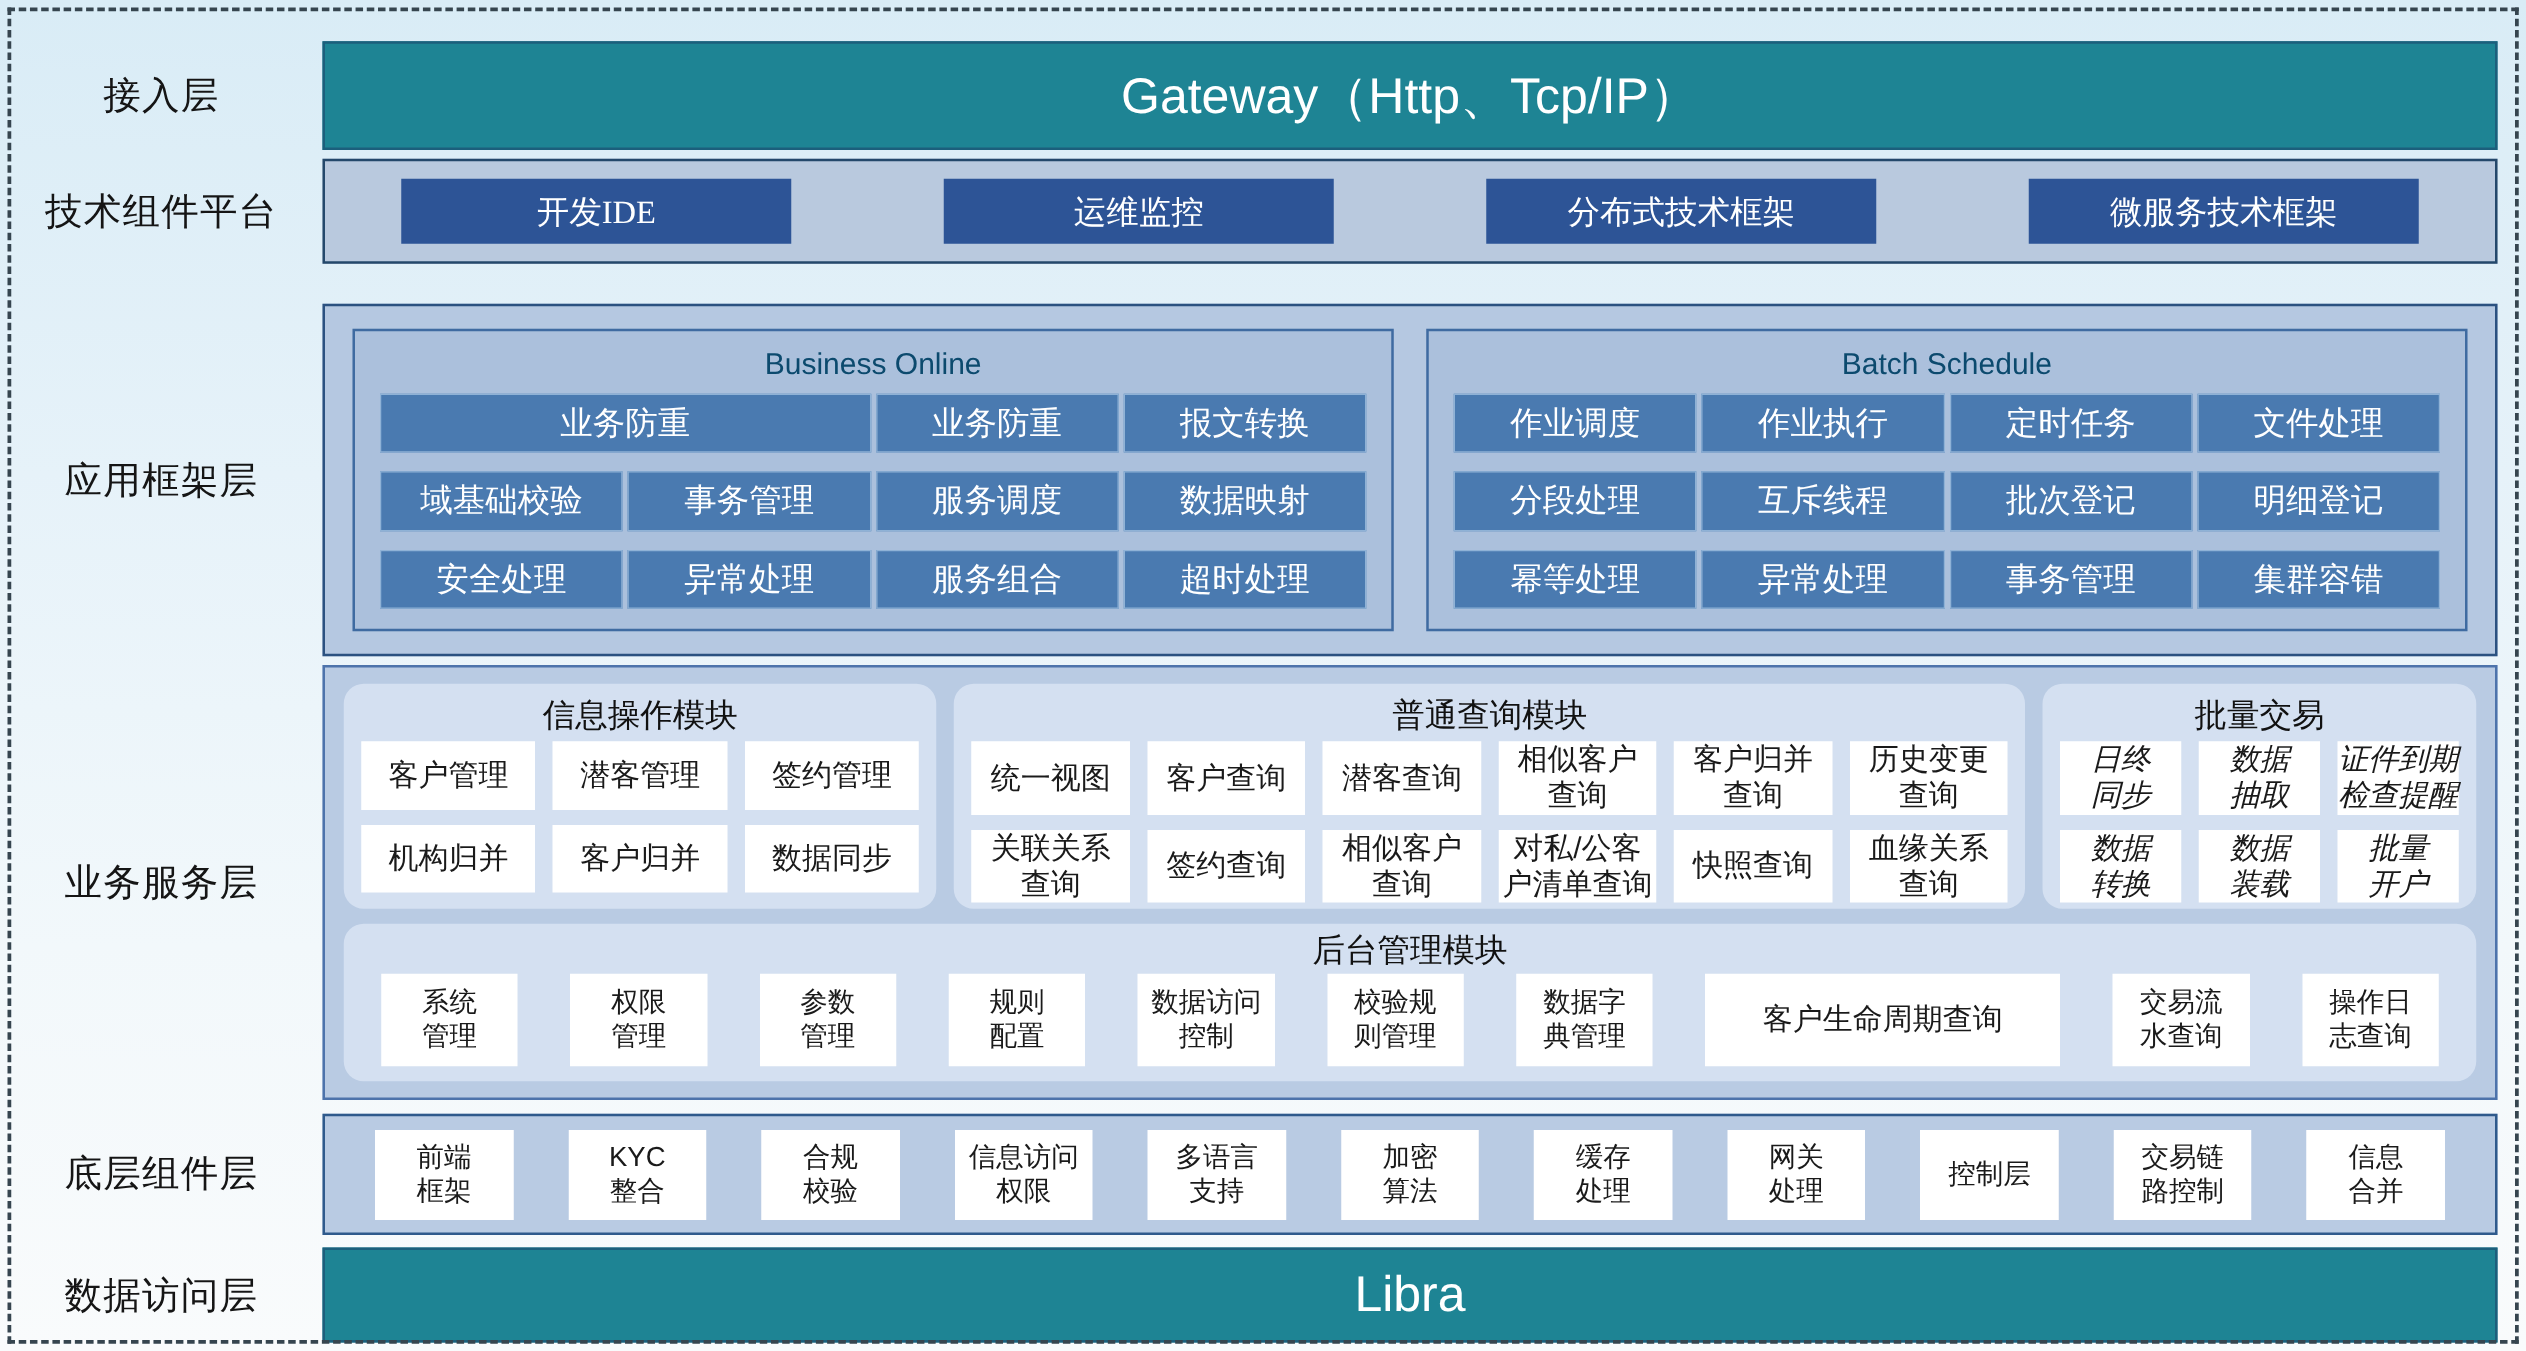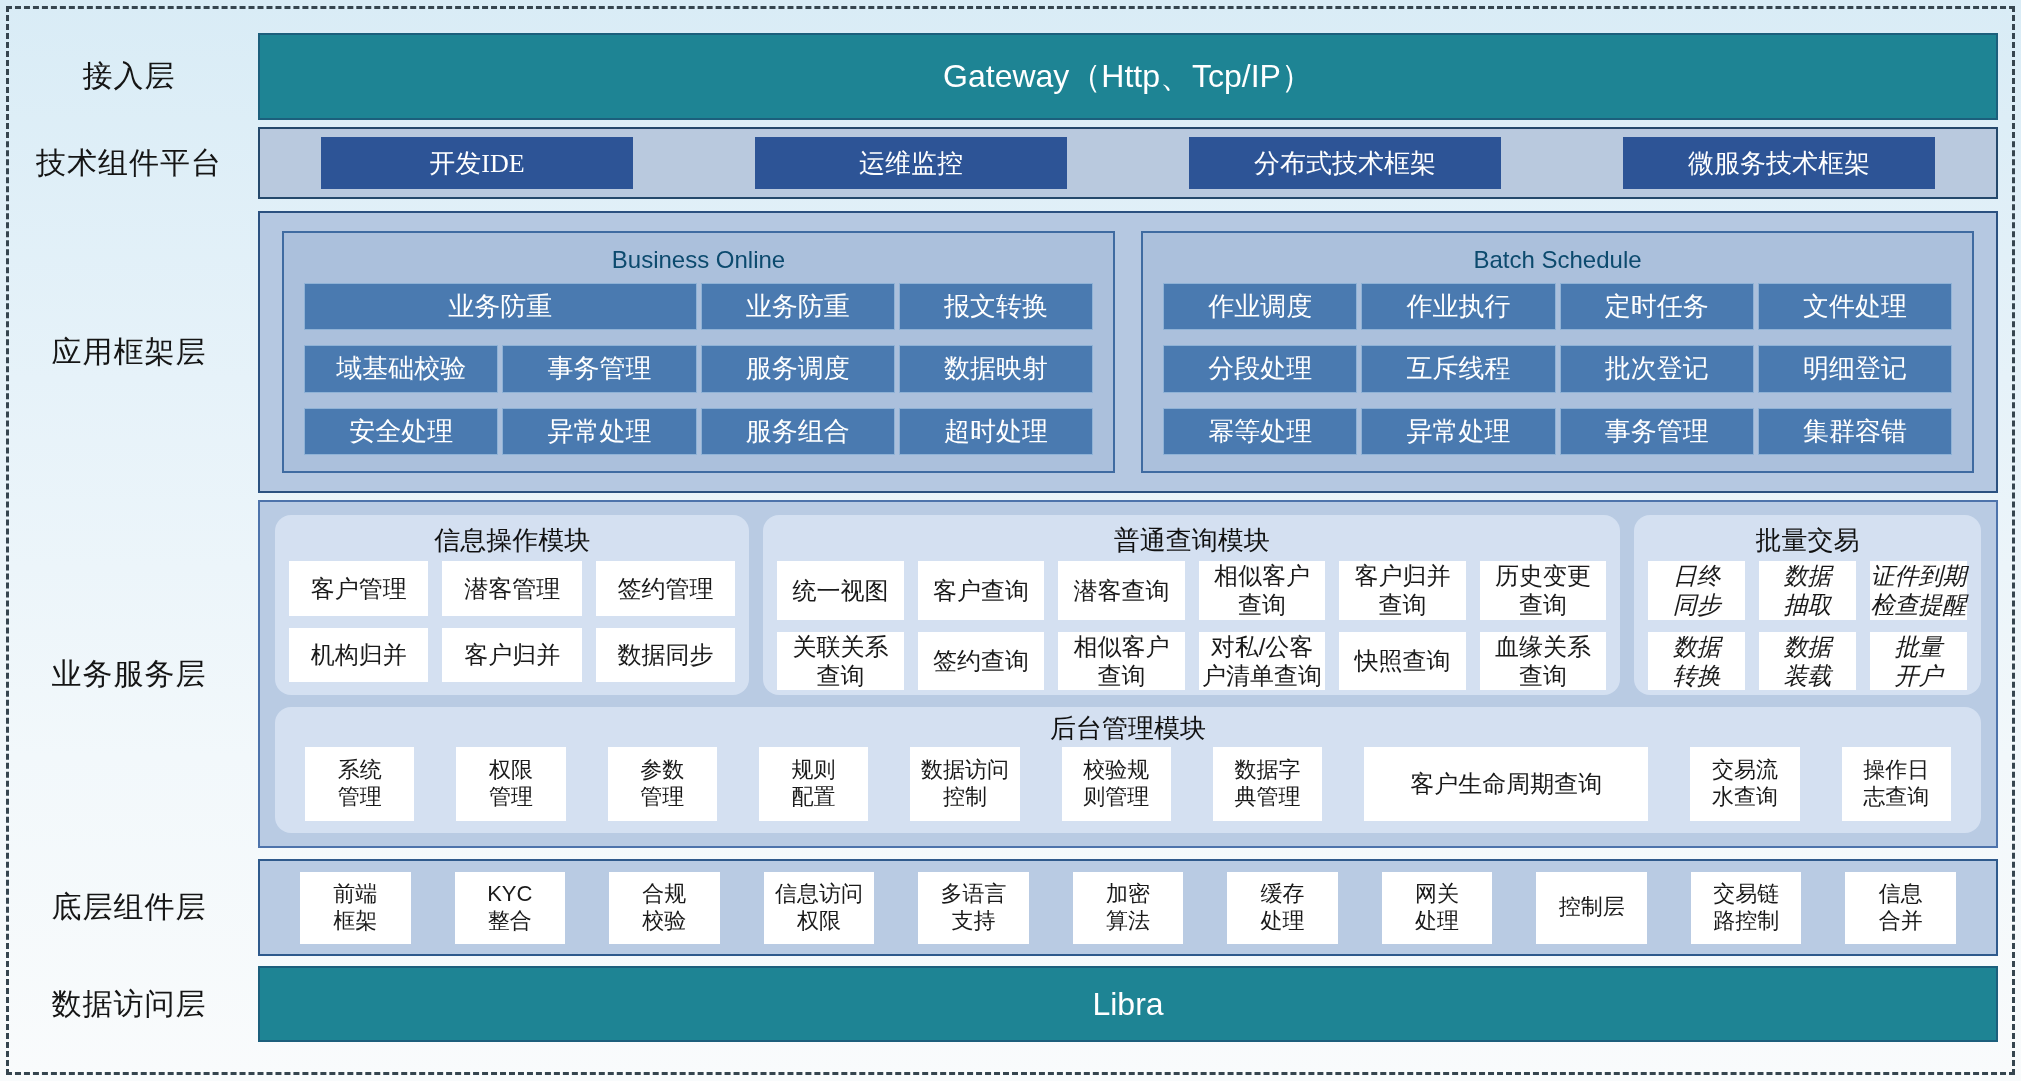--- a/index.html
+++ b/index.html
@@ -9,28 +9,28 @@
     background:linear-gradient(180deg,#d9ecf6 0%,#e6f2f9 35%,#f2f8fb 70%,#f9fbfc 100%);
   }
   .page{position:relative;width:2021px;height:1081px;}
   .frame{position:absolute;inset:6px;border:3px dashed #36454f;pointer-events:none;z-index:5;}
   .rows{position:absolute;inset:0;display:flex;flex-direction:column;padding-top:33px;box-sizing:border-box;}
   .row{display:flex;flex:0 0 auto;}
   .label{width:258px;flex:0 0 258px;display:flex;align-items:center;justify-content:center;
          font-size:30px;color:#151515;letter-spacing:1px;}
   .content{width:1740px;flex:0 0 1740px;}
   .row-access{height:87px;margin-bottom:7px;}
-  .row-tech{height:72px;margin-bottom:12px;}
+  .row-tech{height:84px;margin-bottom:32px;}
   .row-app{height:282px;margin-bottom:7px;}
   .row-biz{height:348px;margin-bottom:11px;}
   .row-base{height:97px;margin-bottom:10px;}
   .row-data{height:76px;}
 
   .teal-bar{height:100%;box-sizing:border-box;background:#1e8494;border:2px solid #1c5f7c;
-            color:#ffffff;font-size:32px;display:flex;align-items:center;justify-content:center;}
+            color:#ffffff;font-size:40px;display:flex;align-items:center;justify-content:center;}
 
   .tech-panel{height:100%;box-sizing:border-box;background:#b9c9de;border:2px solid #24486b;
               display:flex;align-items:center;}
   .tech-slot{flex:1;display:flex;justify-content:center;font-family:Liberation Serif, serif;}
   .tech-btn{width:72%;height:52px;background:#2d5496;color:#fff;font-size:26px;
             display:flex;align-items:center;justify-content:center;}
 
   .app-panel{height:100%;box-sizing:border-box;background:#b5c8e1;border:2px solid #2b5180;
              display:flex;gap:26px;padding:18px 22px;}
   .app-group{flex:1;background:#abc0dc;border:2px solid #3f6ba1;box-sizing:border-box;

